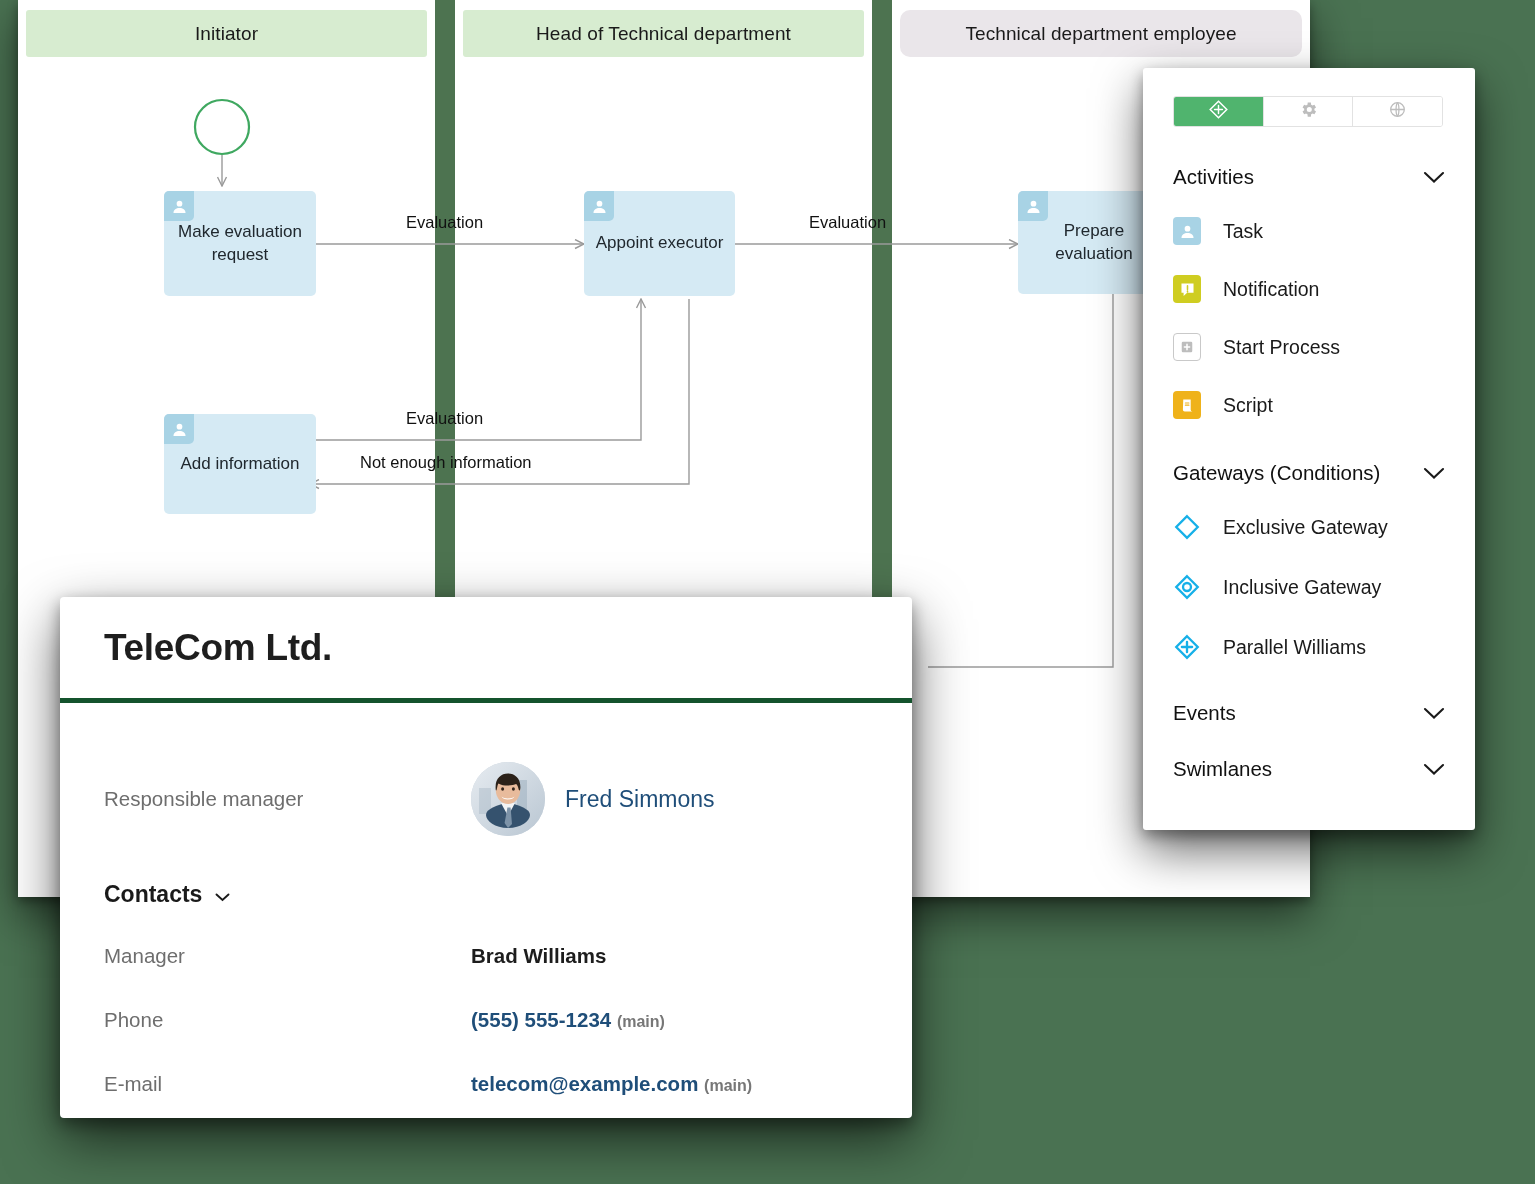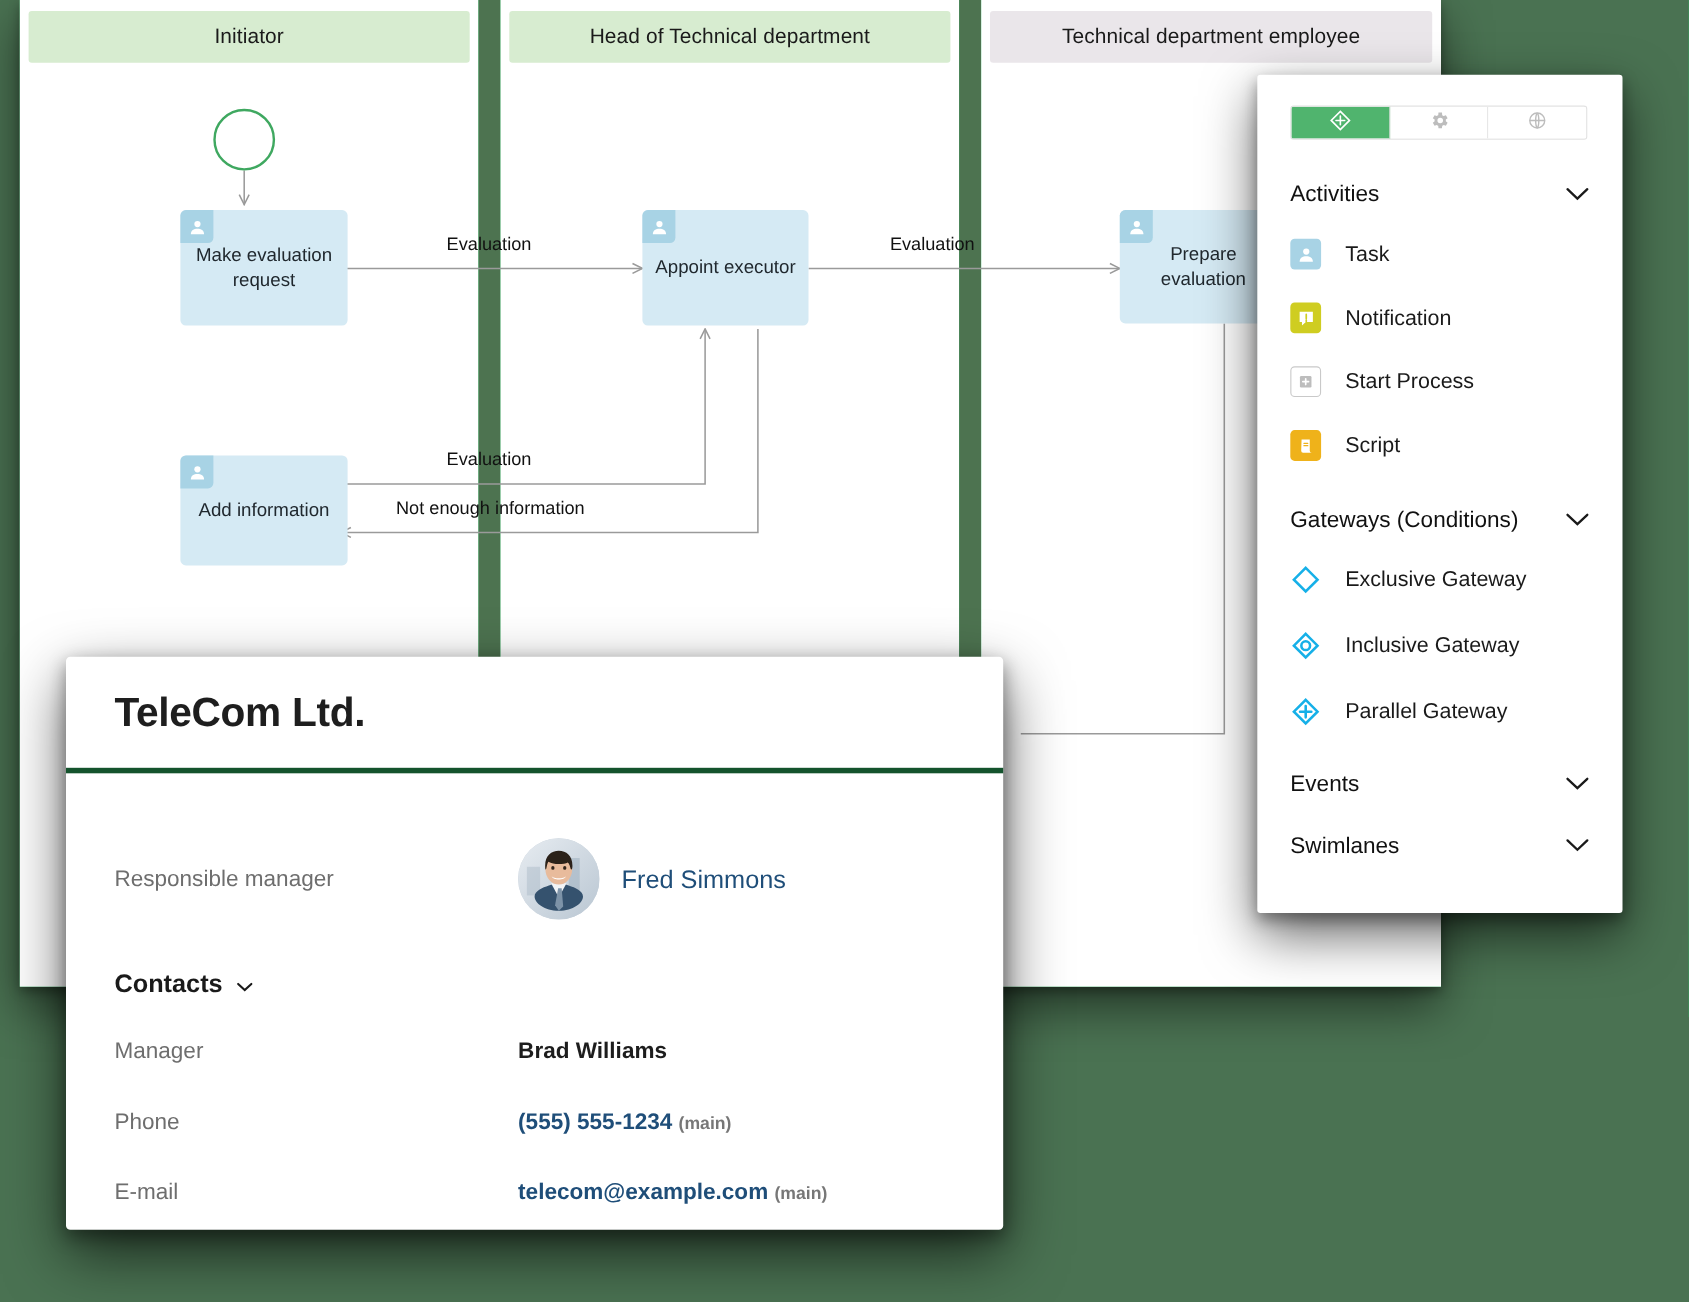--- a/index.html
+++ b/index.html
@@ -7,39 +7,39 @@
     width: 1535px; height: 1184px;
     background: #4a7252;
     font-family: "Liberation Sans", sans-serif;
     overflow: hidden;
   }
   #root { position: relative; width: 1535px; height: 1184px; }
 
   
   .canvas {
     position: absolute; left: 18px; top: 0; width: 1292px; height: 897px;
-    background: #22c55e;
+    background: #c2410c;
     box-shadow: 0 18px 42px rgba(0,0,0,.55), 0 4px 10px rgba(0,0,0,.35);
     padding-left: 48px;
   }
   .lanes { position: absolute; inset: 0; display: flex; }
   .lane { position: relative; height: 100%; background: #fff; }
   .lane.l1 { width: 417px; }
   .lane.l2 { width: 20px; background: #4d7350; }
   .lane.l3 { width: 417px; }
   .lane.l4 { width: 20px; background: #4d7350; }
   .lane.l5 { width: 418px; }
   .lane-head {
     position: absolute; top: 10px; left: 8px; right: 8px; height: 47px;
     border-radius: 3px;
     display: flex; align-items: center; justify-content: center;
     font-size: 19px; color: #1a1a1a; letter-spacing: .1px;
   }
   .lane-head.green { background: #d7ecd0; }
-  .lane-head.grey  { background: #eae6ea; }
+  .lane-head.grey  { background: #eae6ea; border-radius: 10px; }
 
   .svg-layer { position: absolute; inset: 0; width: 1292px; height: 897px; pointer-events: none; }
 
   
   .task {
     position: absolute; background: #d5eaf4; border-radius: 5px;
     display: flex; align-items: center; justify-content: center;
     text-align: center; font-size: 17px; color: #20282e; line-height: 1.32;
     padding: 6px 10px;
   }
@@ -294,21 +294,21 @@
       <span class="lbl">Inclusive Gateway</span>
     </div>
 
     <div class="pal-row" style="margin-top:32px;">
       <span class="sq">
         <svg width="28" height="28" viewBox="0 0 24 24">
           <path d="M12 2.8 L21.2 12 L12 21.2 L2.8 12 Z" fill="none" stroke="#16b0e8" stroke-width="2"></path>
           <path d="M12 7.6 V16.4 M7.6 12 H16.4" stroke="#16b0e8" stroke-width="2" stroke-linecap="round"></path>
         </svg>
       </span>
-      <span class="lbl">Parallel Gateway</span>
+      <span class="lbl">Parallel Williams</span>
     </div>
 
     <div class="sect-head" style="margin-top:40px;">
       <span>Events</span>
       <span class="chev">
         <svg width="22" height="13" viewBox="0 0 22 13">
             <path d="M2 2 L11 10.5 L20 2" fill="none" stroke="#1a1a1a" stroke-width="2.1" stroke-linecap="round"></path>
           </svg>
       </span>
     </div>

